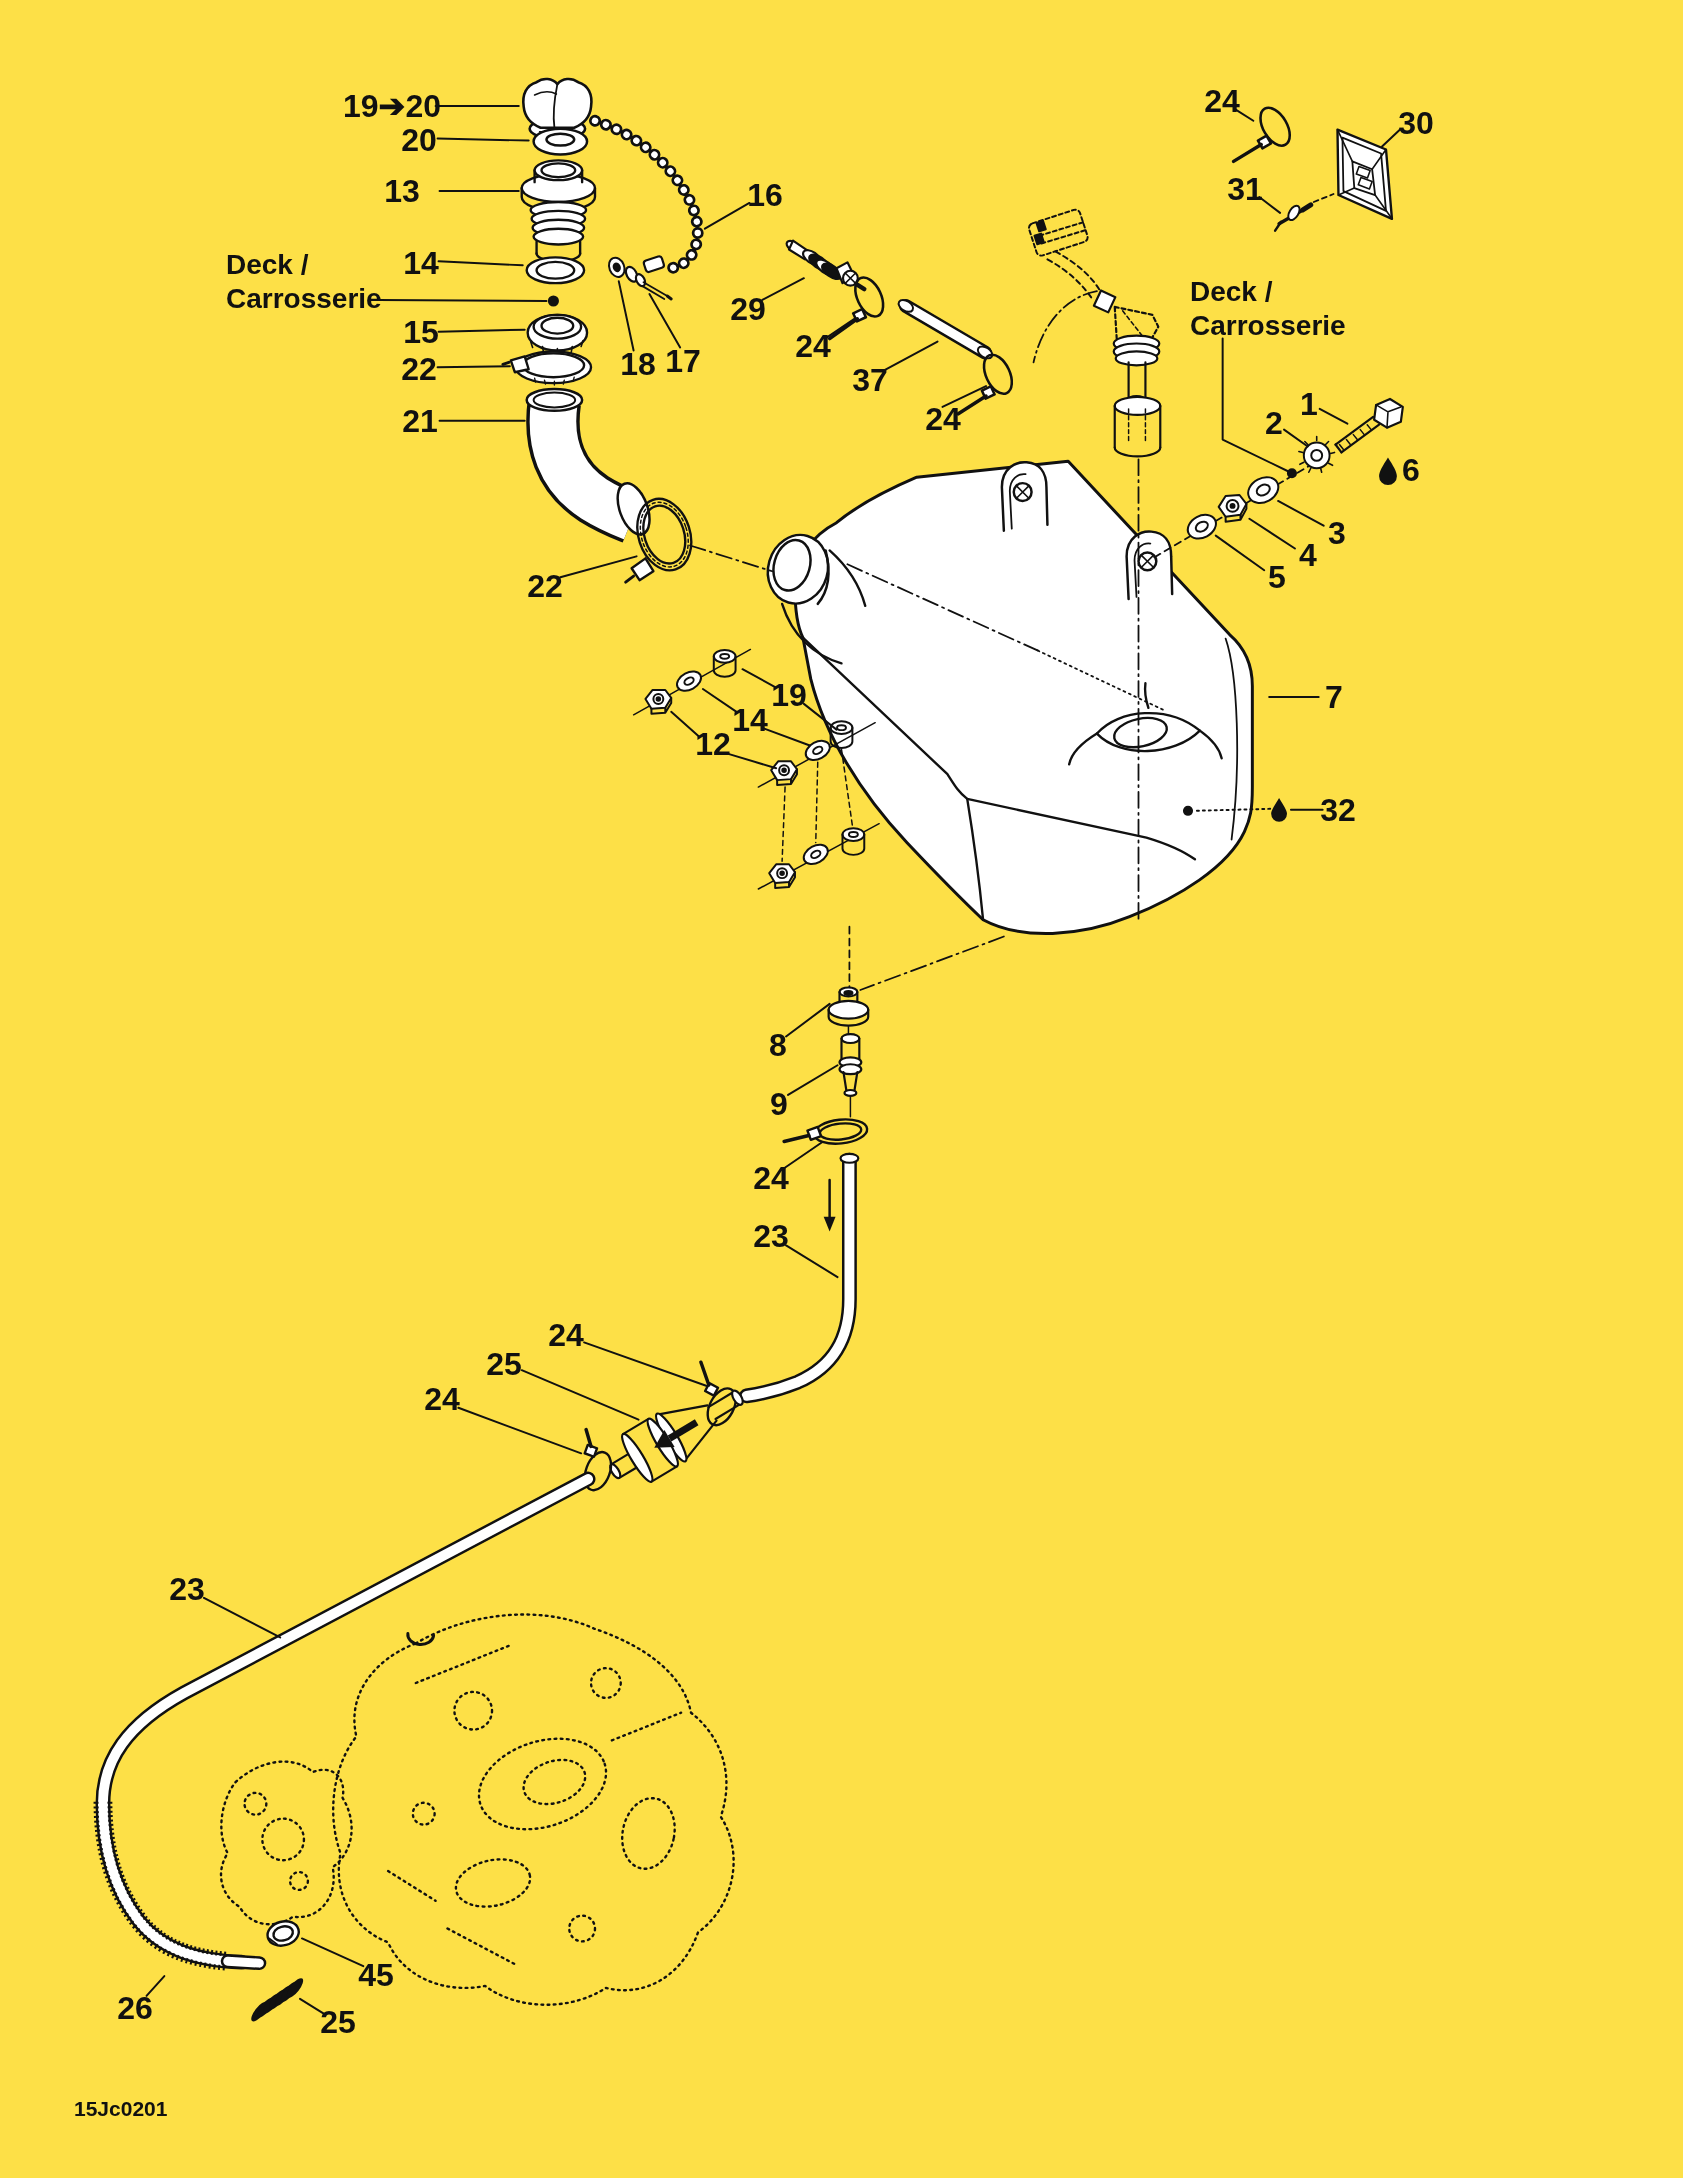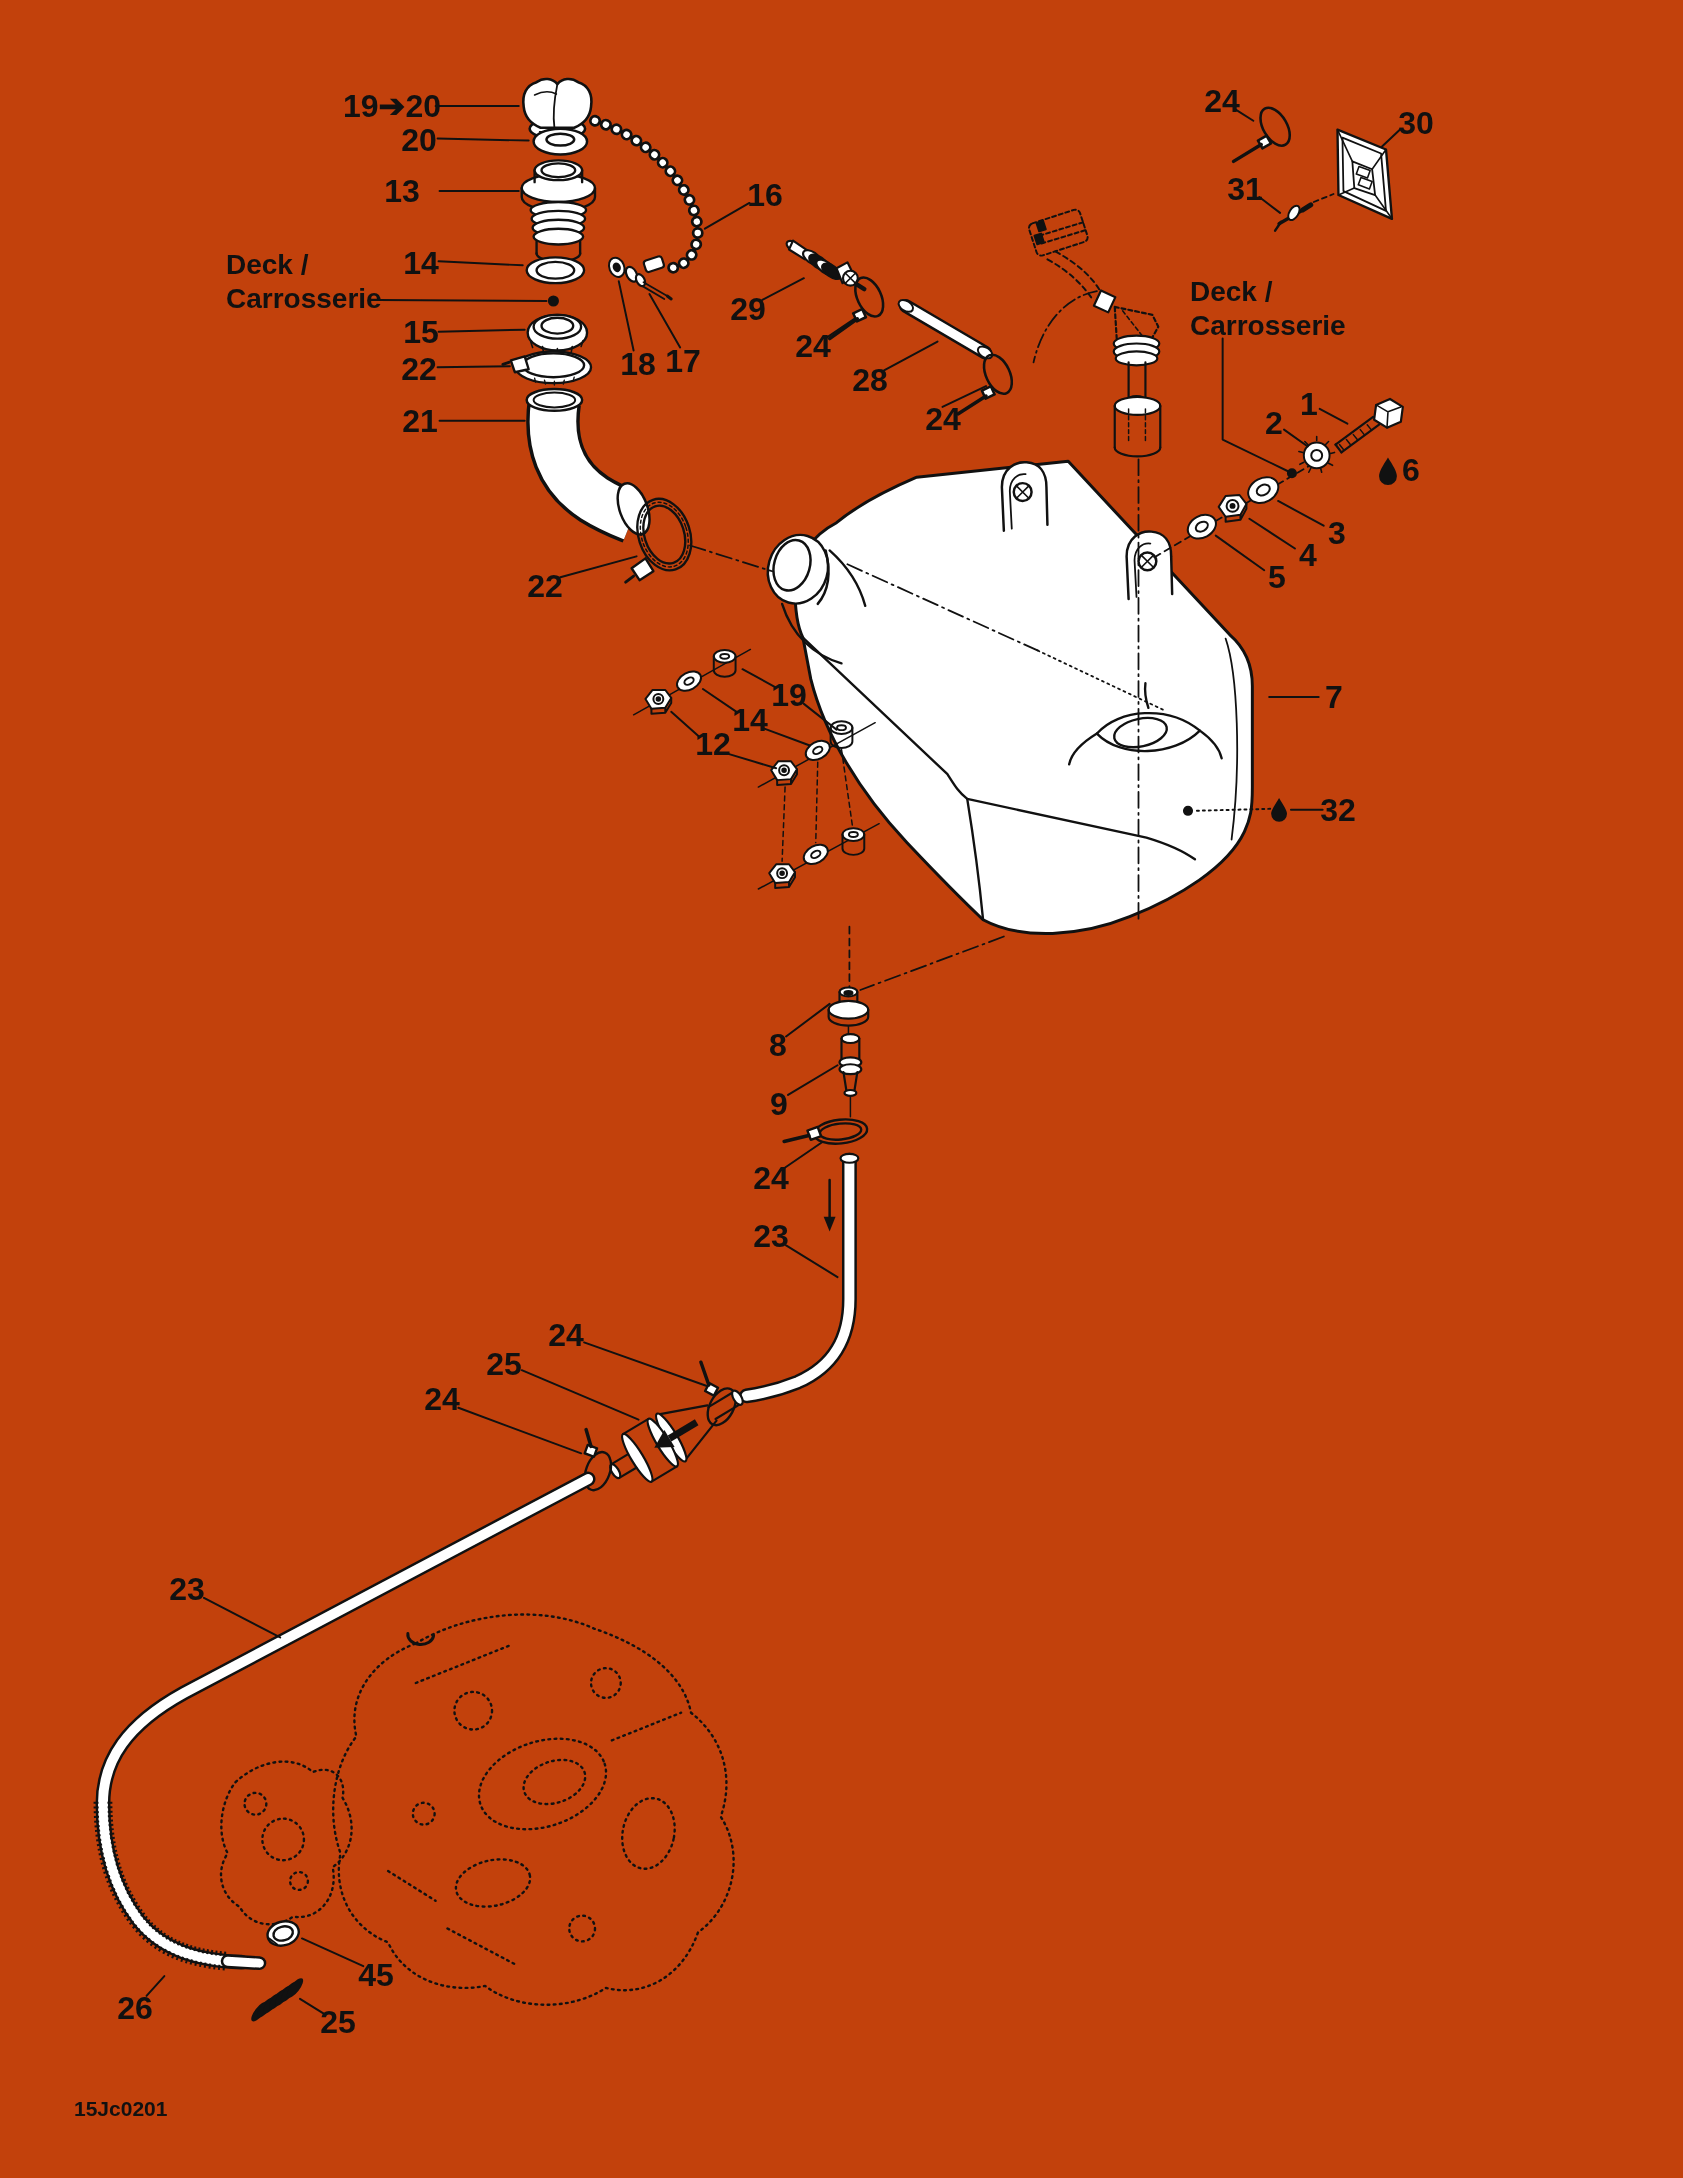--- a/index.html
+++ b/index.html
@@ -1,16 +1,16 @@
 <!DOCTYPE html>
 <html><head>
 <meta charset="utf-8">
 <style>
   html,body{margin:0;padding:0;background:#ffffff;}
-  #stage{position:relative;width:1683px;height:2178px;background:#c2410c;overflow:hidden;
+  #stage{position:relative;width:1683px;height:2178px;background:#fde047;overflow:hidden;
          font-family:"Liberation Sans", sans-serif;}
   #art{position:absolute;left:0;top:0;}
   .co{position:absolute;transform:translate(-50%,-50%);
       font:700 32px "Liberation Sans", sans-serif;color:#111;white-space:nowrap;}
   .note{position:absolute;font:700 28px "Liberation Sans", sans-serif;color:#111;
         line-height:34px;white-space:nowrap;}
   .code{position:absolute;font:700 21px "Liberation Sans", sans-serif;color:#111;text-align:center;}
 </style>
 </head>
 <body>
@@ -451,21 +451,21 @@
   <div class="co" style="left:402px;top:191px">13</div>
   <div class="co" style="left:421px;top:263px">14</div>
   <div class="co" style="left:421px;top:332px">15</div>
   <div class="co" style="left:419px;top:369px">22</div>
   <div class="co" style="left:420px;top:421px">21</div>
   <div class="co" style="left:765px;top:195px">16</div>
   <div class="co" style="left:748px;top:309px">29</div>
   <div class="co" style="left:638px;top:364px">18</div>
   <div class="co" style="left:683px;top:361px">17</div>
   <div class="co" style="left:813px;top:346px">24</div>
-  <div class="co" style="left:870px;top:380px">28</div>
+  <div class="co" style="left:870px;top:380px">37</div>
   <div class="co" style="left:943px;top:419px">24</div>
   <div class="co" style="left:1222px;top:101px">24</div>
   <div class="co" style="left:1416px;top:123px">30</div>
   <div class="co" style="left:1245px;top:189px">31</div>
   <div class="co" style="left:1309px;top:404px">1</div>
   <div class="co" style="left:1274px;top:423px">2</div>
   <div class="co" style="left:1411px;top:470px">6</div>
   <div class="co" style="left:1337px;top:533px">3</div>
   <div class="co" style="left:1308px;top:555px">4</div>
   <div class="co" style="left:1277px;top:577px">5</div>

